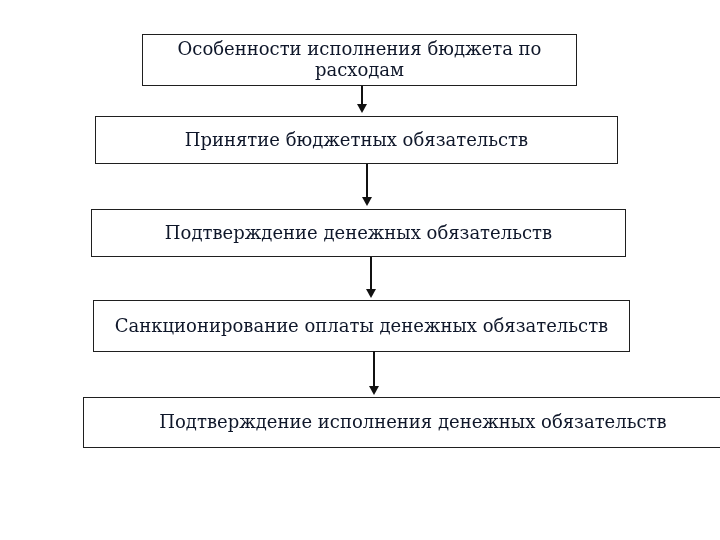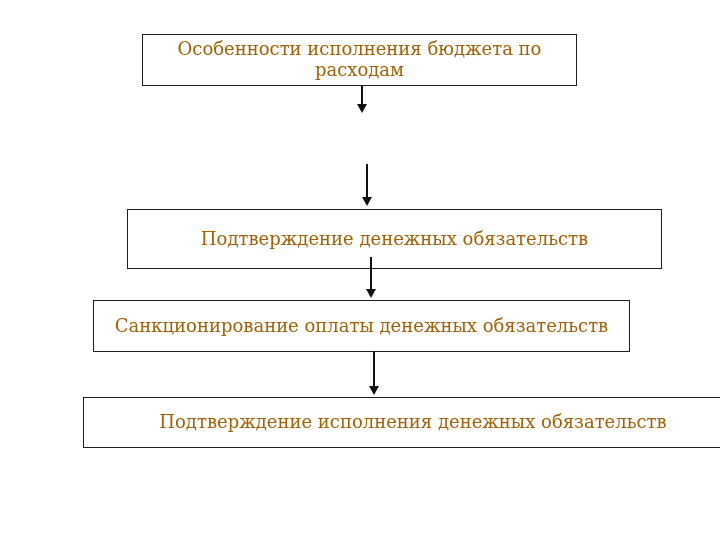--- a/index.html
+++ b/index.html
@@ -16,27 +16,27 @@
   }
   .flow-node {
     position: absolute;
     border: 1.5px solid #1f1f1f;
     background: #ffffff;
     display: flex;
     align-items: center;
     justify-content: center;
     text-align: center;
     font-size: 18px;
-    color: #a16207;
+    color: #0f172a;
     line-height: 1.15;
     padding: 10px 8px;
   }
   .node-1 { left: 142px; top: 34px;  width: 435px; height: 52px; }
   .node-2 { left: 95px;  top: 116px; width: 523px; height: 48px; }
-  .node-3 { left: 91px;  top: 209px; width: 535px; height: 60px; margin-left: 36px; }
+  .node-3 { left: 91px;  top: 209px; width: 535px; height: 48px; }
   .node-4 { left: 93px;  top: 300px; width: 537px; height: 52px; }
   .node-5 { left: 83px;  top: 397px; width: 660px; height: 51px; }
   .flow-arrow {
     position: absolute;
     width: 11px;
     display: flex;
     flex-direction: column;
     align-items: center;
   }
   .arrow-shaft {
@@ -62,20 +62,23 @@
 
   <div class="flow-node node-1">
     <span>Особенности исполнения бюджета по расходам</span>
   </div>
 
   <div class="flow-arrow arrow-1">
     <div class="arrow-shaft"></div>
     <div class="arrow-head"></div>
   </div>
 
+  <div class="flow-node node-2">
+    <span>Принятие бюджетных обязательств</span>
+  </div>
 
   <div class="flow-arrow arrow-2">
     <div class="arrow-shaft"></div>
     <div class="arrow-head"></div>
   </div>
 
   <div class="flow-node node-3">
     <span>Подтверждение денежных обязательств</span>
   </div>
 

